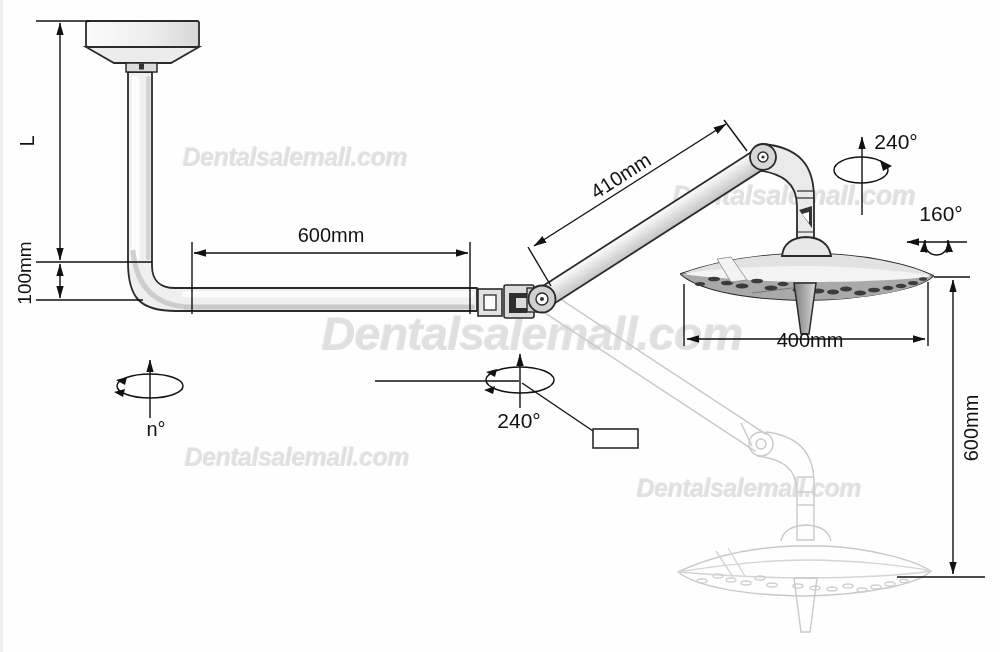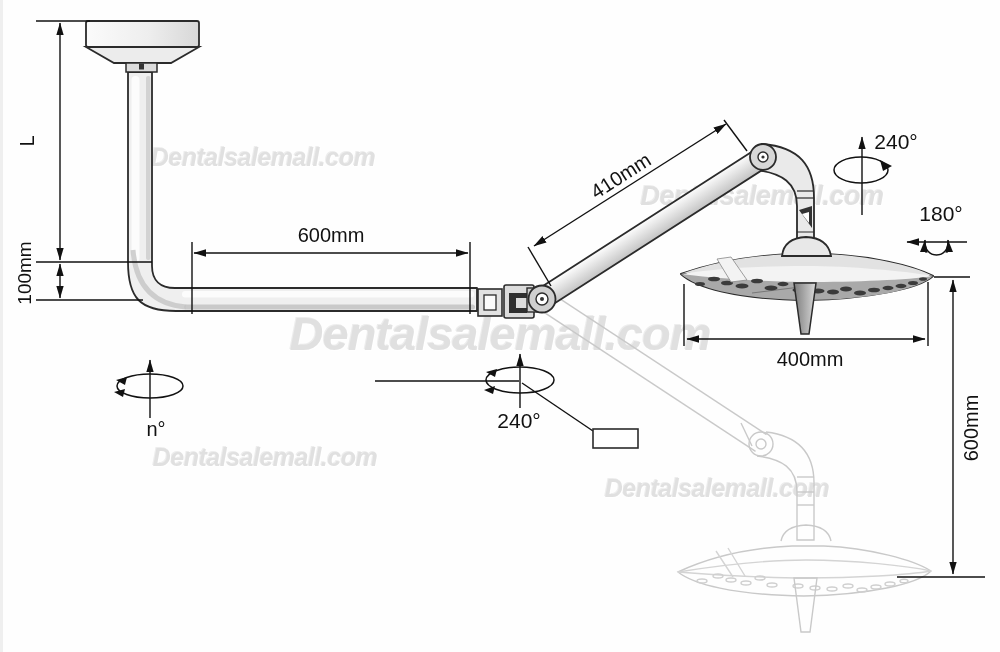--- a/index.html
+++ b/index.html
@@ -6,20 +6,21 @@
   .stage{
     position:relative;width:1000px;height:652px;background:#fefefe;overflow:hidden;
     font-family:"Liberation Sans",sans-serif;
   }
   .edge{position:absolute;left:0;top:0;width:3px;height:652px;background:#efefef;z-index:0;}
   .wm{
     position:absolute;z-index:1;white-space:nowrap;
     color:#e0e0e0;font-style:italic;font-weight:bold;letter-spacing:-0.5px;
     text-shadow:1px 1px 0 rgba(255,255,255,.95), -1px -1px 0 rgba(205,205,205,.35);
     transform:translate(-50%,-50%);
+    margin-left:32px;
   }
   .wm-sm{font-size:25px;}
   .wm-big{font-size:47px;letter-spacing:-1px;}
   svg.draw{position:absolute;left:0;top:0;z-index:2;}
   .lbl{
     position:absolute;z-index:3;color:#111;font-size:20px;white-space:nowrap;
     transform:translate(-50%,-50%);
   }
   .rot90{transform:translate(-50%,-50%) rotate(-90deg);}
   .rot33{transform:translate(-50%,-50%) rotate(-32.5deg);}
@@ -236,19 +237,19 @@
         <polygon points="116,380 127,377 125,385" fill="#111" stroke="none"></polygon>
         <polygon points="114,392 125,389 123,397" fill="#111" stroke="none"></polygon>
       </g>
     </g>
   </svg>
 
   <span class="lbl rot90" style="left:27px;top:141px">L</span>
   <span class="lbl rot90" style="left:25px;top:273px;font-size:19px">100mm</span>
   <span class="lbl" style="left:331px;top:235px">600mm</span>
   <span class="lbl rot33" style="left:621px;top:176px">410mm</span>
-  <span class="lbl" style="left:810px;top:359px">400mm</span>
+  <span class="lbl" style="left:810px;top:340px">400mm</span>
   <span class="lbl rot90" style="left:971px;top:428px">600mm</span>
   <span class="lbl" style="left:896px;top:142px;font-size:21px">240°</span>
-  <span class="lbl" style="left:941px;top:214px;font-size:21px">180°</span>
+  <span class="lbl" style="left:941px;top:214px;font-size:21px">160°</span>
   <span class="lbl" style="left:519px;top:421px;font-size:21px">240°</span>
   <span class="lbl" style="left:156px;top:429px">n°</span>
 </div>
 
 </body></html>

